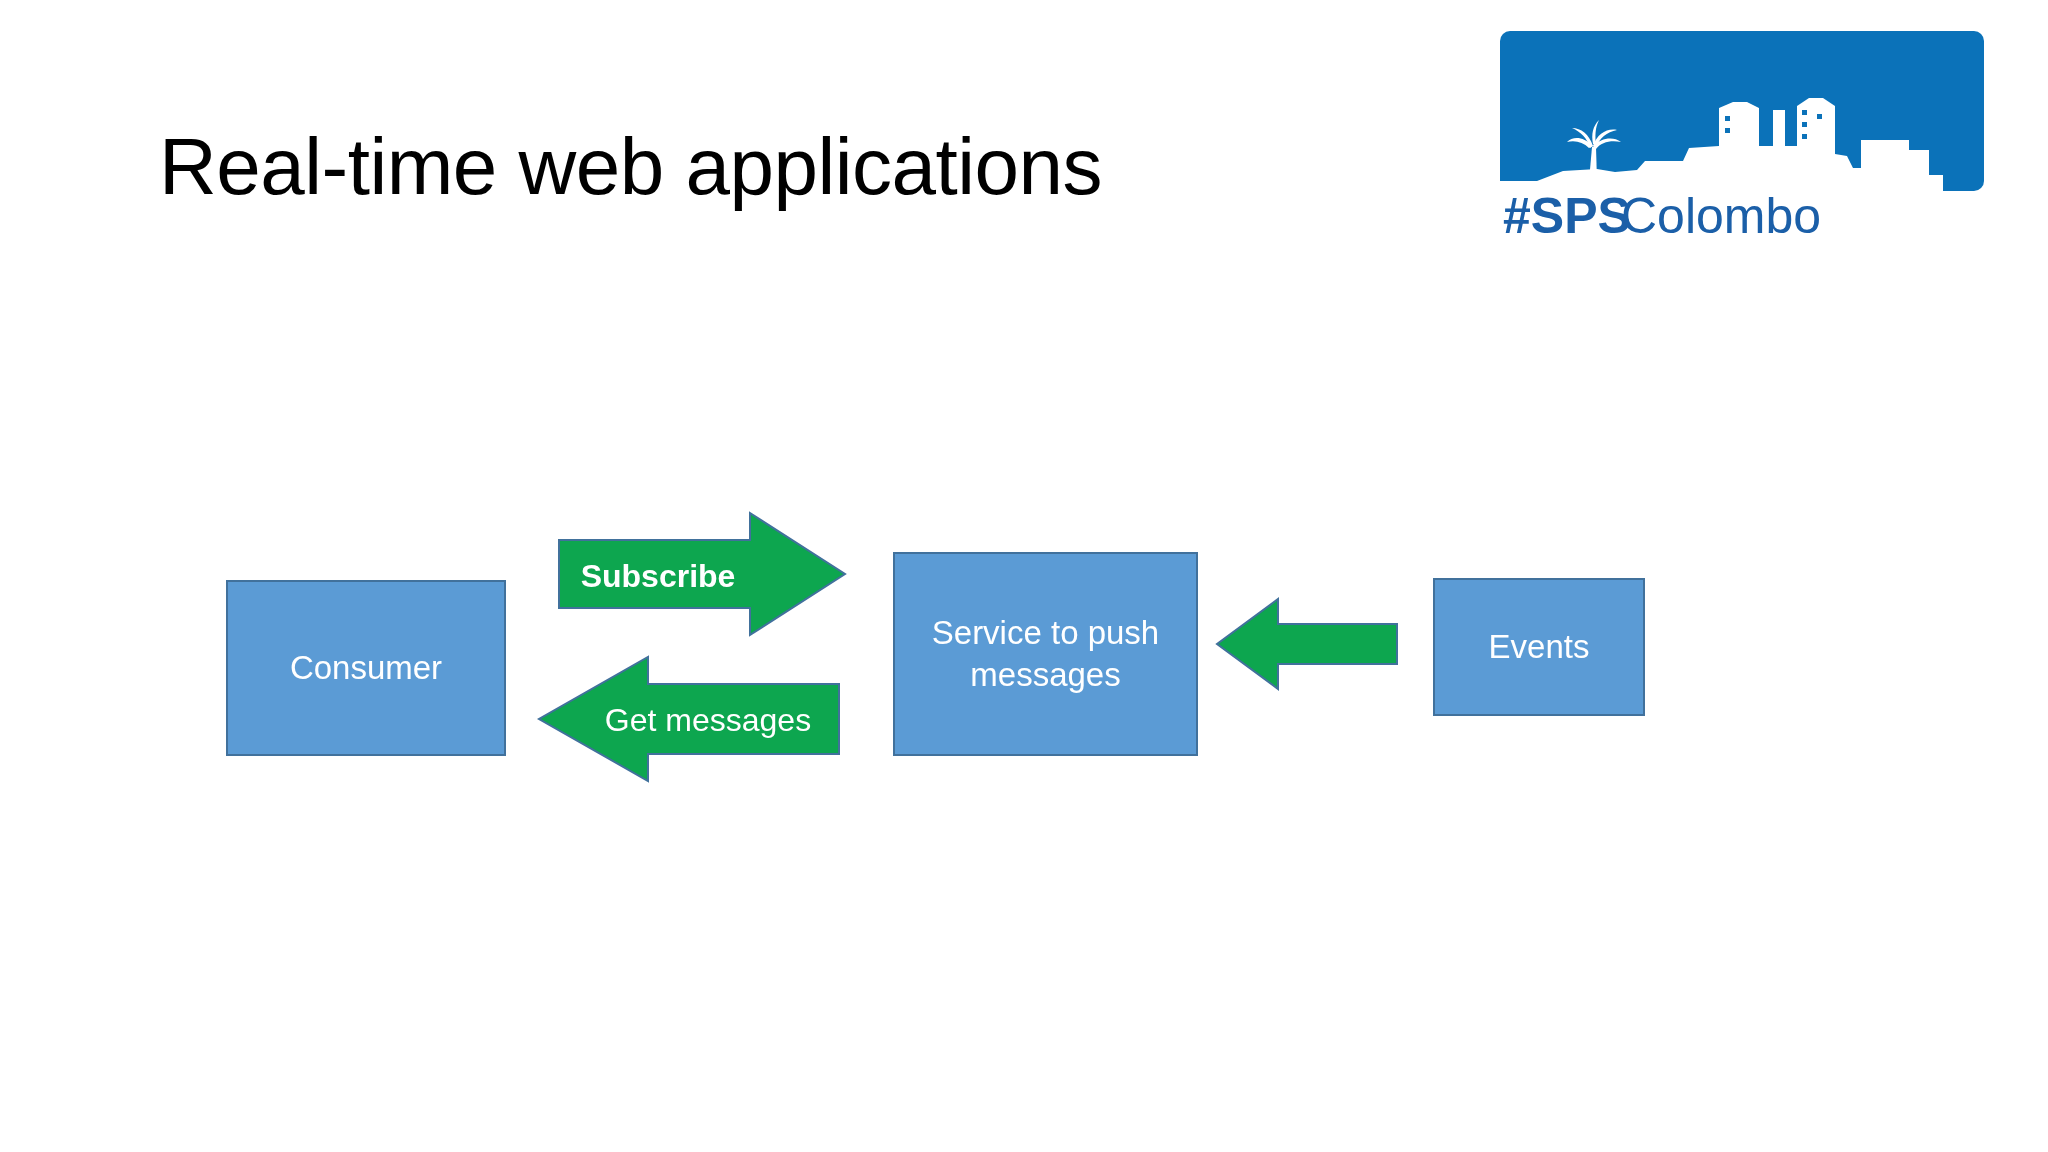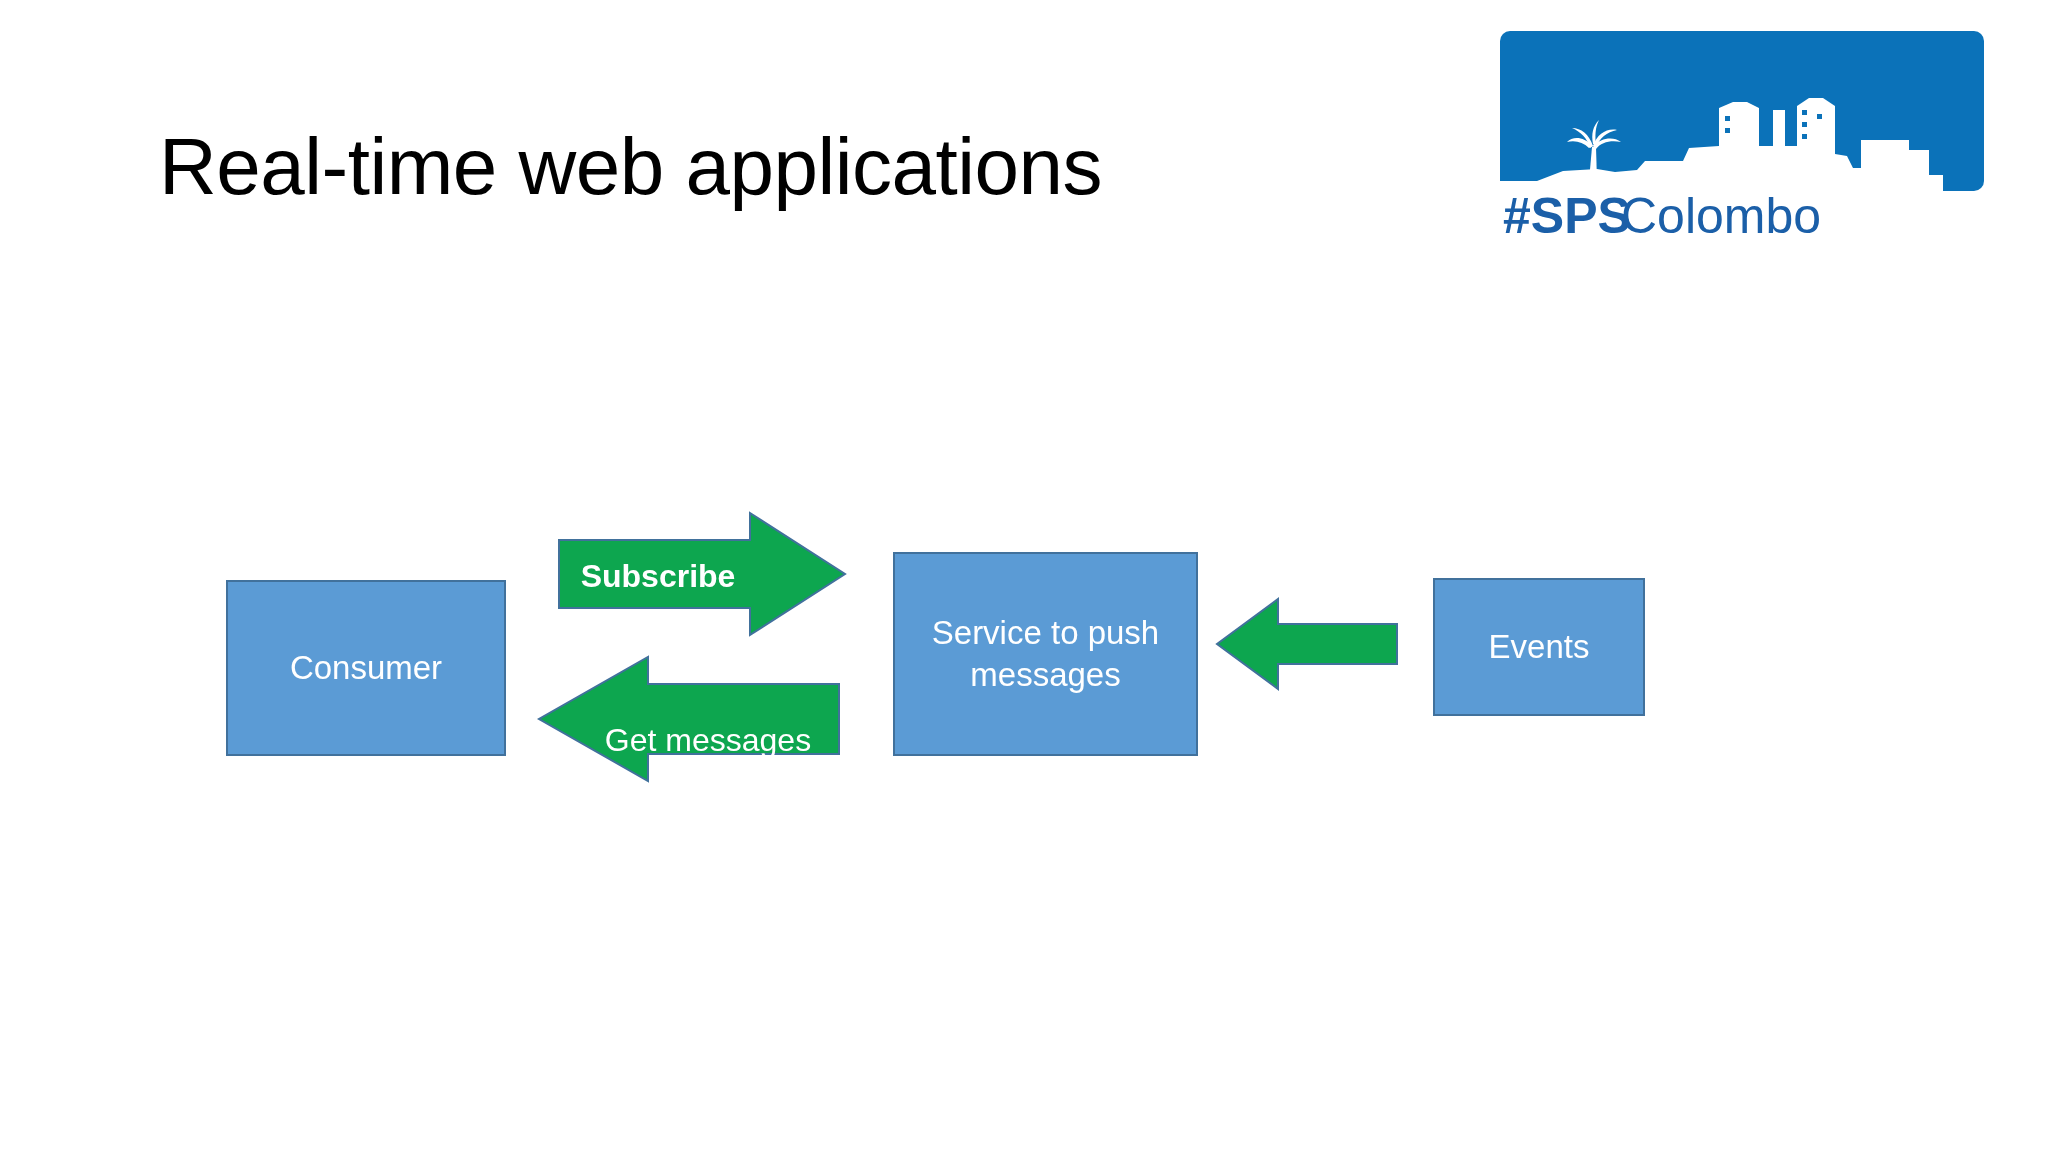--- a/index.html
+++ b/index.html
@@ -92,21 +92,21 @@
     font-size: 32px;
     line-height: 1;
     pointer-events: none;
     white-space: nowrap;
   }
 
   .arrow-subscribe { left: 558px; top: 512px; width: 288px; height: 124px; font-weight: bold; }
   .arrow-subscribe .arrow-label { top: 48px; left: -44px; width: 288px; }
 
   .arrow-getmessages { left: 538px; top: 656px; width: 302px; height: 126px; }
-  .arrow-getmessages .arrow-label { top: 48px; left: 26px; width: 288px; margin-top: 20px; }
+  .arrow-getmessages .arrow-label { top: 48px; left: 26px; width: 288px; }
 
   .arrow-events { left: 1216px; top: 598px; width: 182px; height: 92px; }
 </style>
 </head>
 <body>
 
 <div class="slide">
 
   <div class="slide-title">Real-time web applications</div>
 

